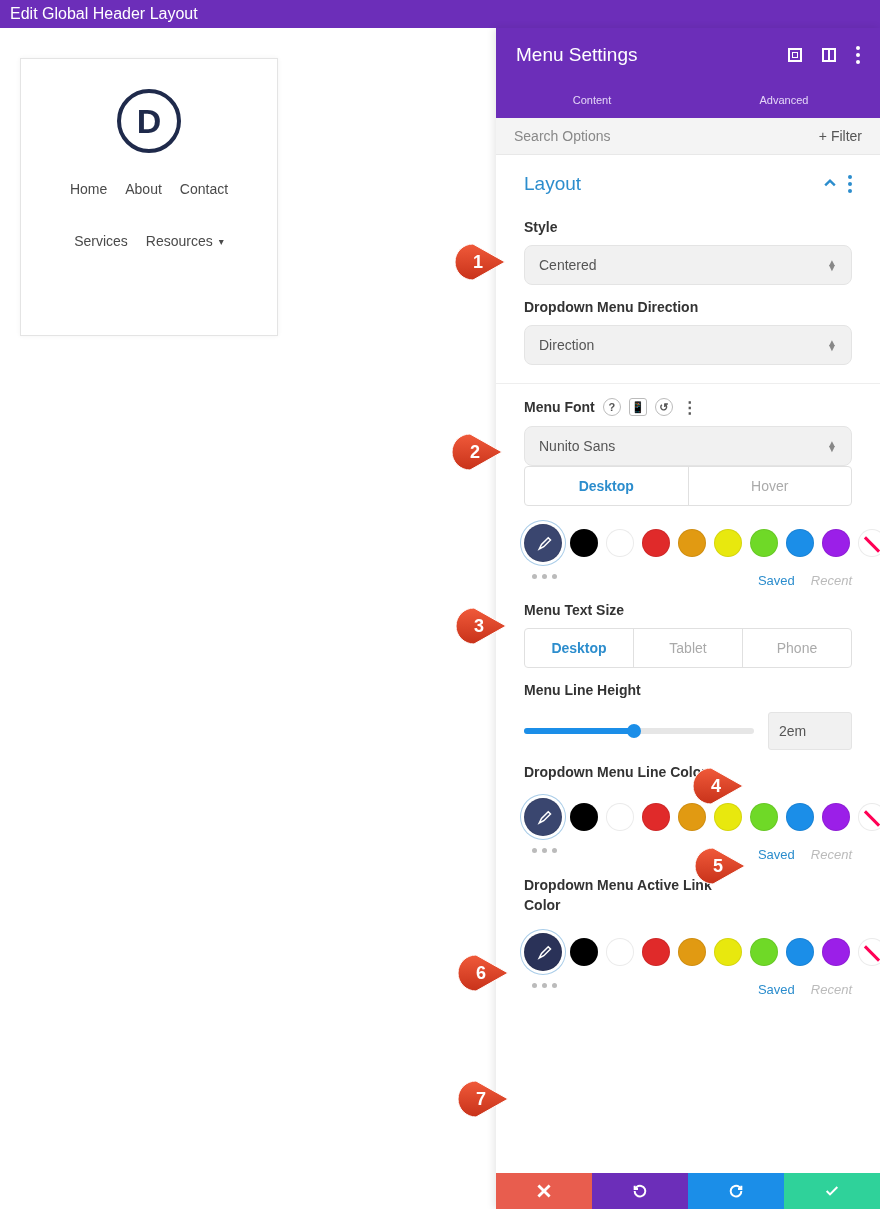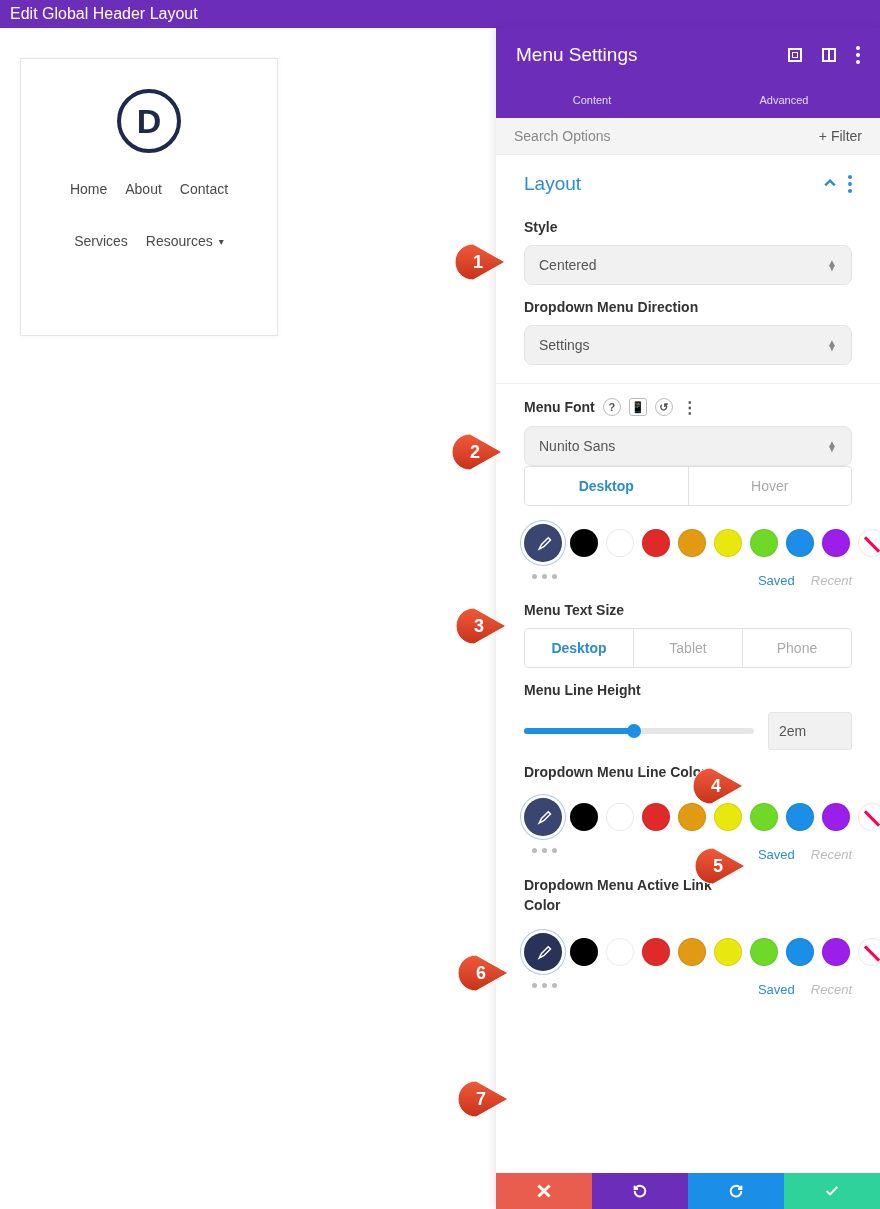--- a/index.html
+++ b/index.html
@@ -138,21 +138,21 @@
       </div>
 
       <div class="group">
         <div class="label">Style</div>
         <div class="select-f">
           <span>Centered</span>
           <span class="car">▲<br>▼</span>
         </div>
         <div class="label">Dropdown Menu Direction</div>
         <div class="select-f">
-          <span>Settings</span>
+          <span>Direction</span>
           <span class="car">▲<br>▼</span>
         </div>
       </div>
 
       <div class="group nb">
         <div class="label">
           <span>Menu Font</span>
           <span class="tool round">?</span>
           <span class="tool">📱</span>
           <span class="tool round">↺</span>

